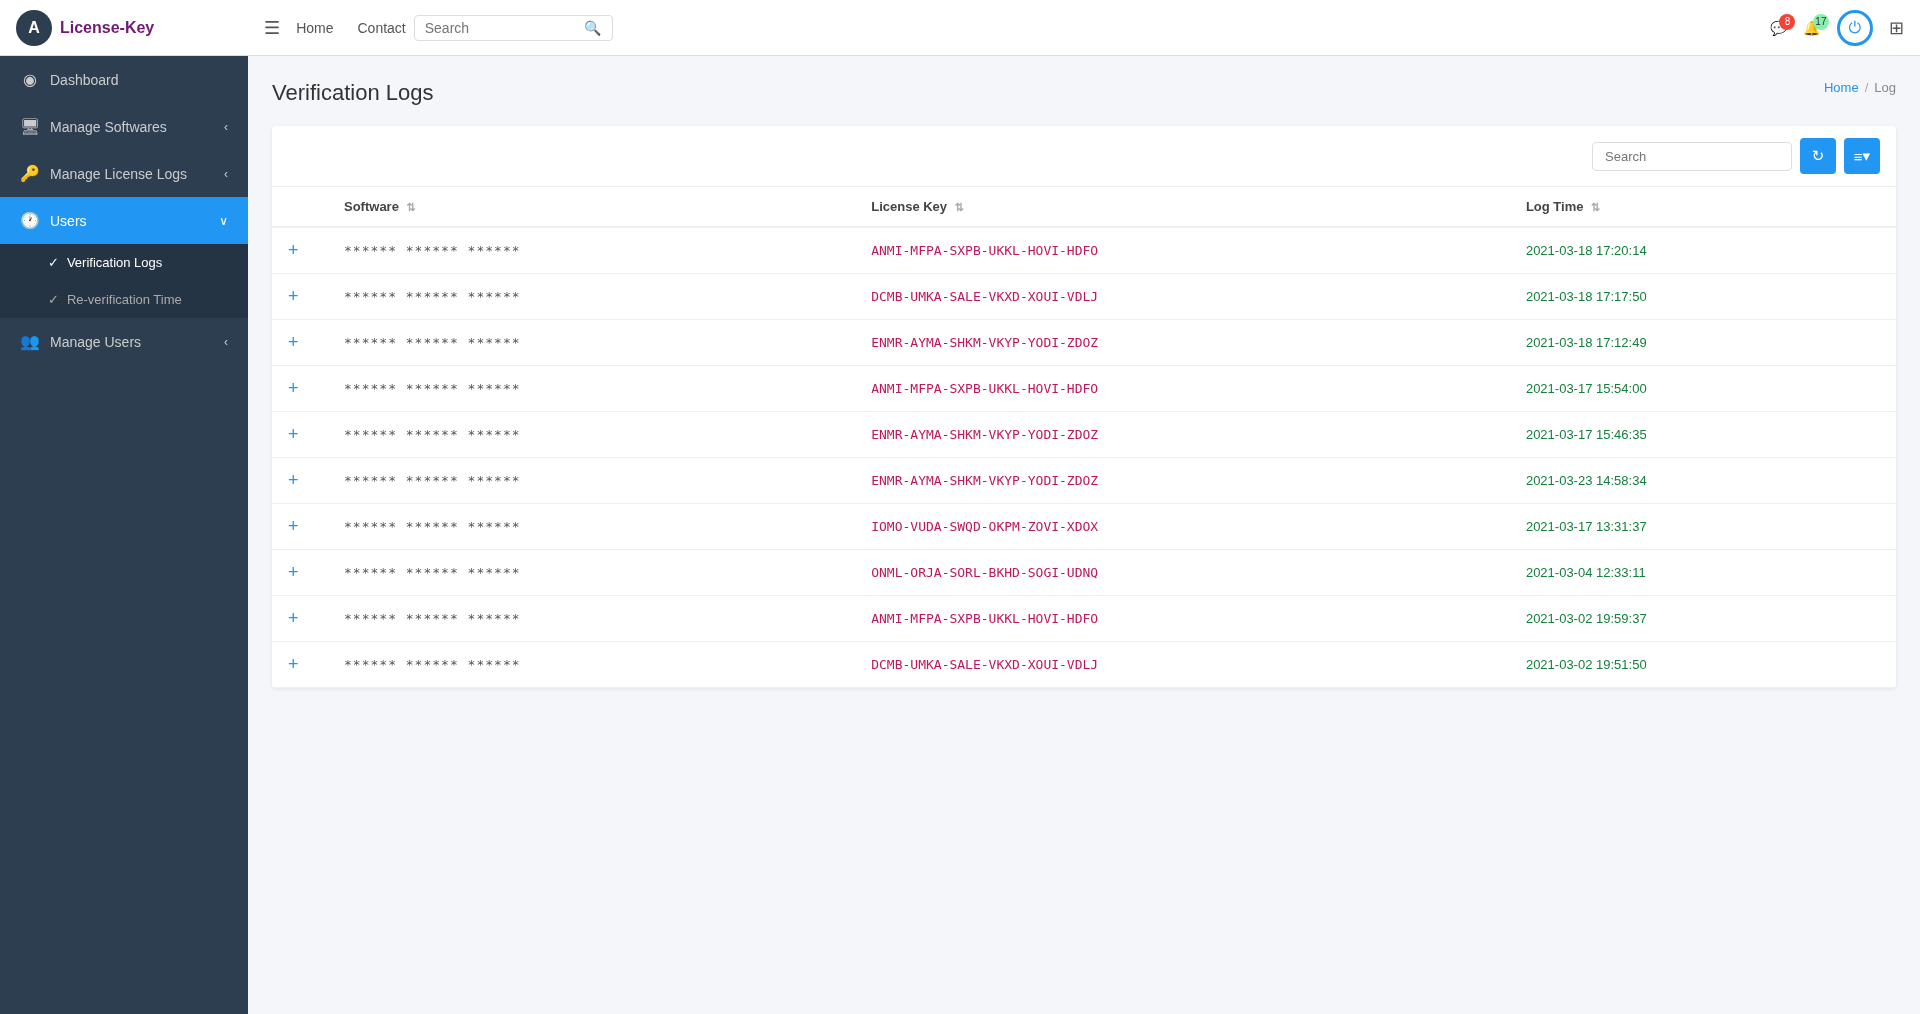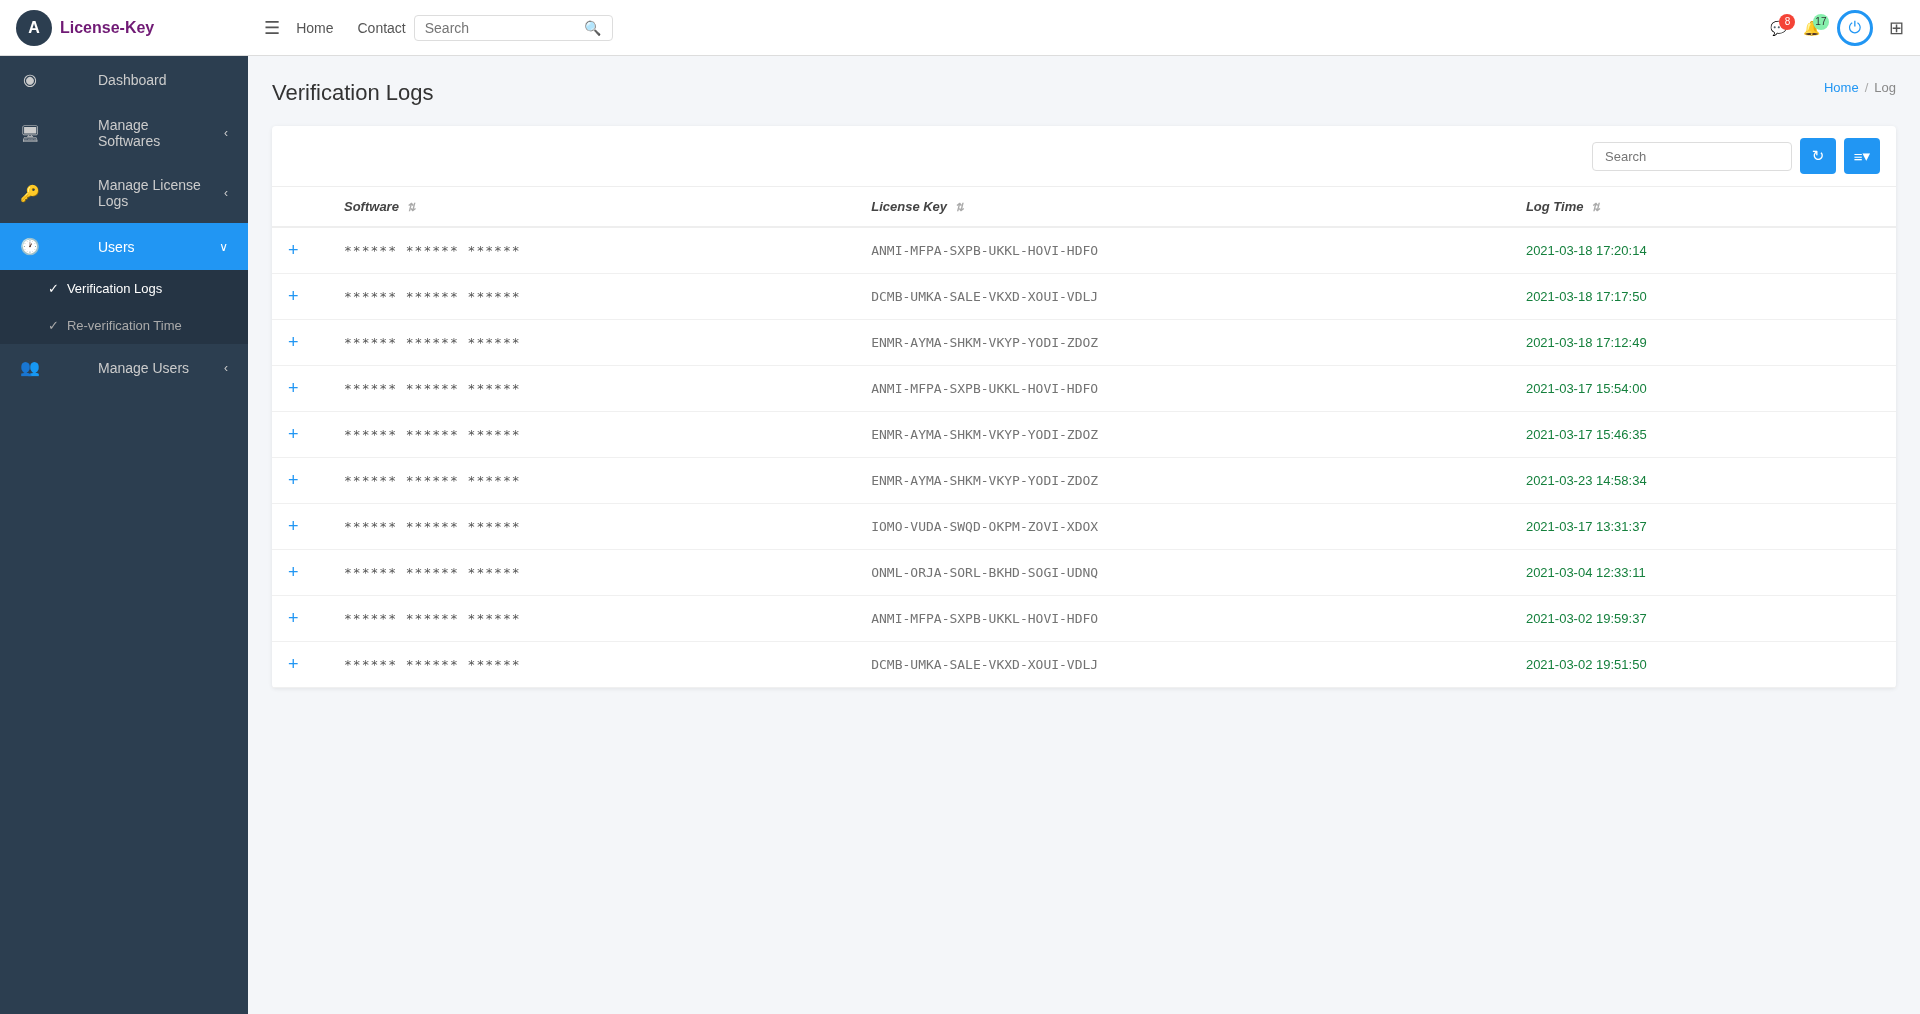--- a/index.html
+++ b/index.html
@@ -48,21 +48,21 @@
     .sidebar {
       width: 248px; background: #2c3e50; color: #ccc;
       display: flex; flex-direction: column; flex-shrink: 0; overflow-y: auto;
     }
     .sidebar-item {
       display: flex; align-items: center; padding: 14px 20px; cursor: pointer;
       gap: 10px; font-size: 14px; color: #ccc; text-decoration: none;
     }
     .sidebar-item.active { background: #2196F3; color: #fff; }
     .sidebar-item-icon { font-size: 16px; width: 20px; text-align: center; }
-    .sidebar-item-label { flex: 1; margin-left: 48px; }
+    .sidebar-item-label { flex: 1; }
     .sidebar-arrow { font-size: 12px; }
     .sidebar-sub { background: rgba(0,0,0,0.15); }
     .sidebar-sub-item {
       display: flex; align-items: center; padding: 11px 20px 11px 48px;
       cursor: pointer; font-size: 13px; color: #aaa; gap: 8px;
     }
     .sidebar-sub-item.active { color: #fff; }
 
     
     .main { flex: 1; overflow-y: auto; padding: 24px; }
@@ -92,27 +92,26 @@
     }
     .btn-refresh { background: #2196F3; color: #fff; }
     .btn-columns { background: #2196F3; color: #fff; }
 
     
     .data-table { width: 100%; border-collapse: collapse; }
     .data-table th {
       padding: 12px 16px; text-align: left; font-weight: 600; font-size: 13px;
       color: #444; border-bottom: 2px solid #eee; background: #fff;
       user-select: none;
-      font-style: italic;
     }
     .data-table th .sort-icon { color: #aaa; font-size: 11px; margin-left: 4px; }
     .data-table td { padding: 12px 16px; border-bottom: 1px solid #f0f0f0; font-size: 13px; color: #444; }
     .expand-btn { color: #2196F3; font-size: 18px; cursor: pointer; font-weight: 300; }
     .software-masked { font-family: monospace; letter-spacing: 1px; color: #555; }
-    .license-key { color: #737373; font-family: monospace; }
+    .license-key { color: #be185d; font-family: monospace; }
     .log-time { color: #15803d; }
   </style>
 </head>
 <body>
 
 <nav class="navbar">
   <div class="navbar-brand">
     <div class="brand-icon">
       <span>A</span>
     </div>

